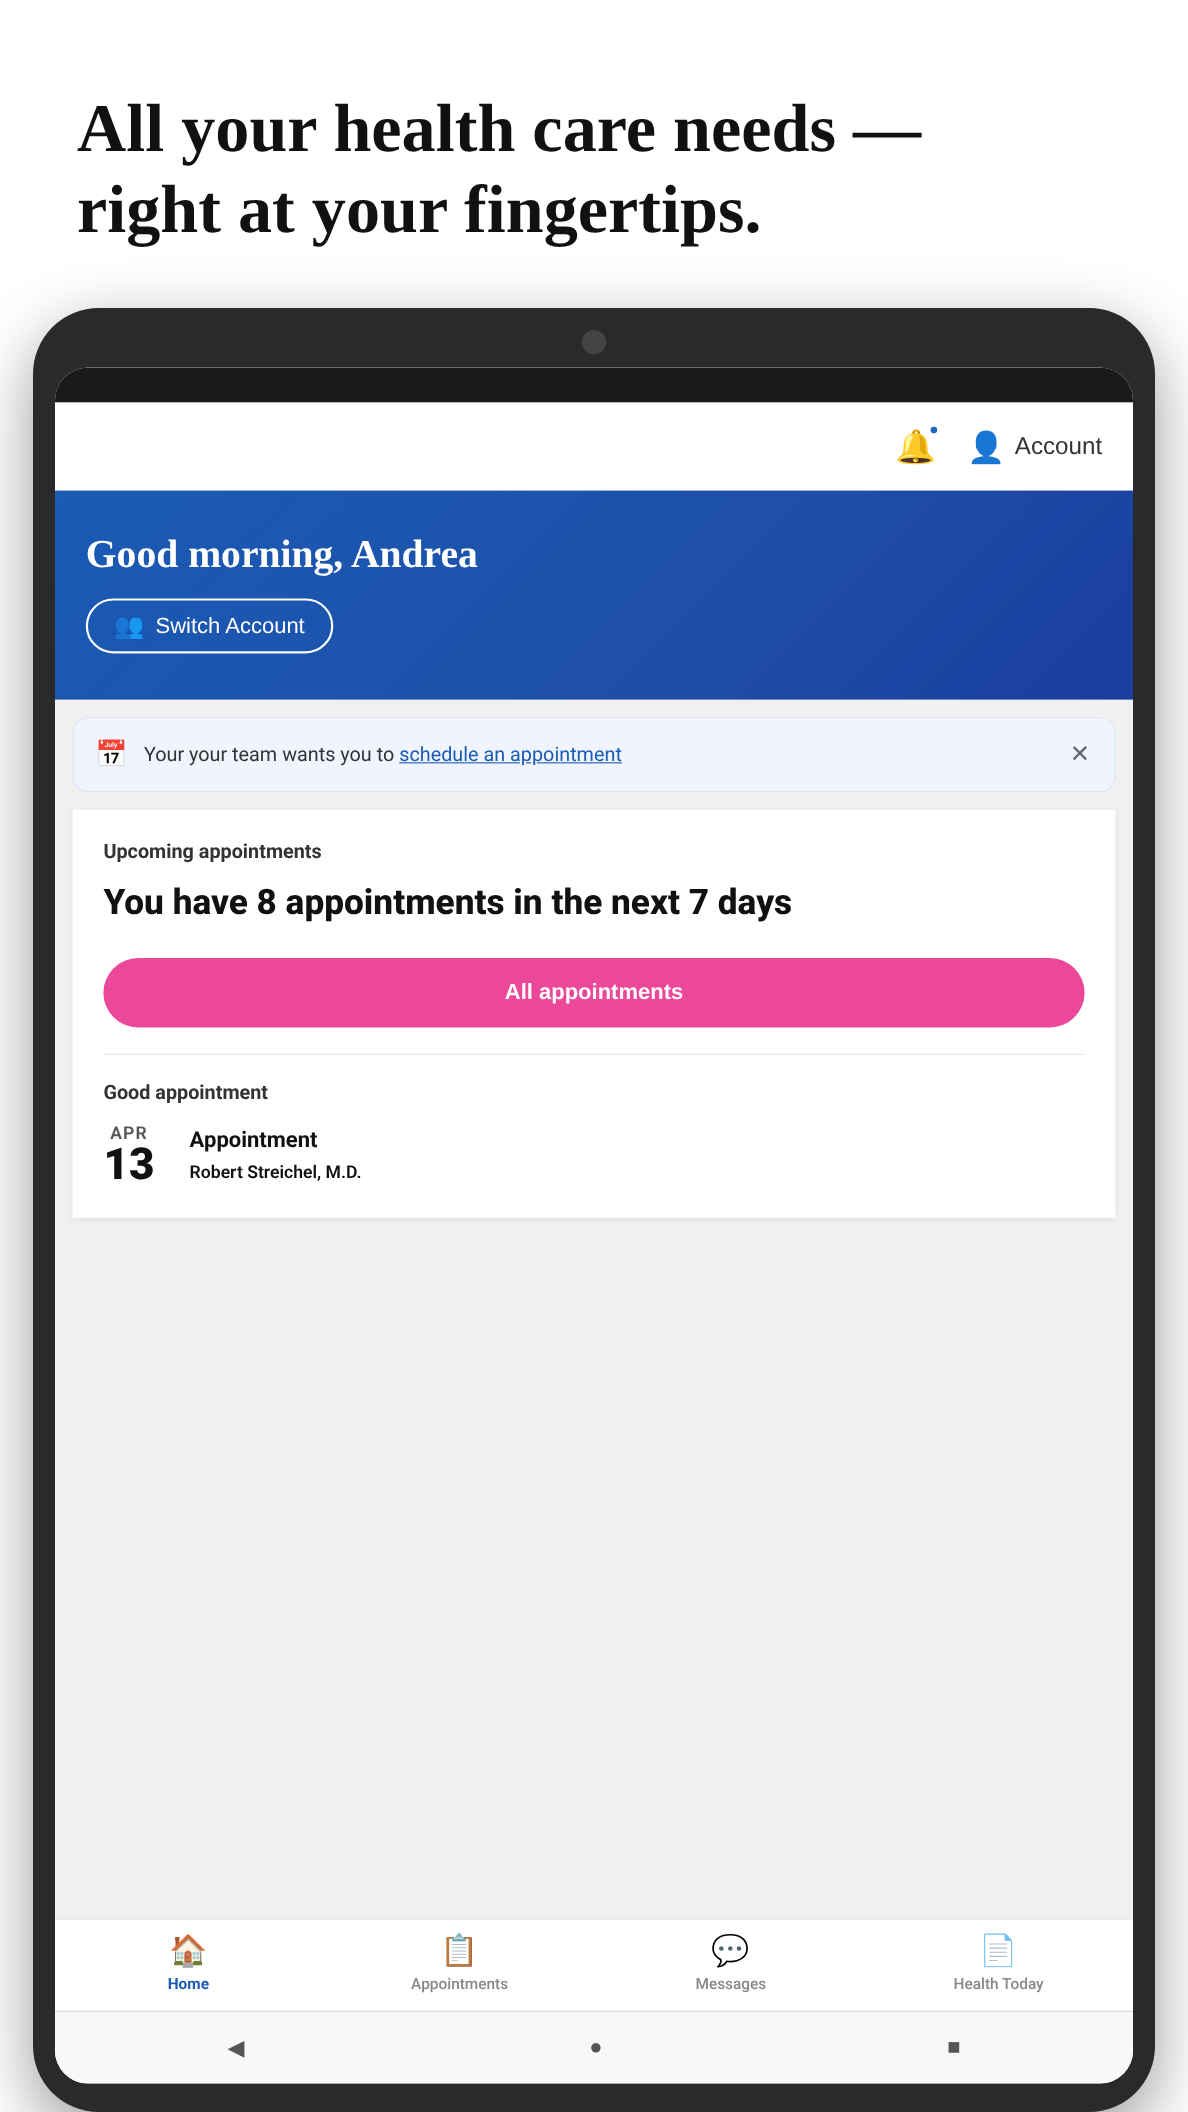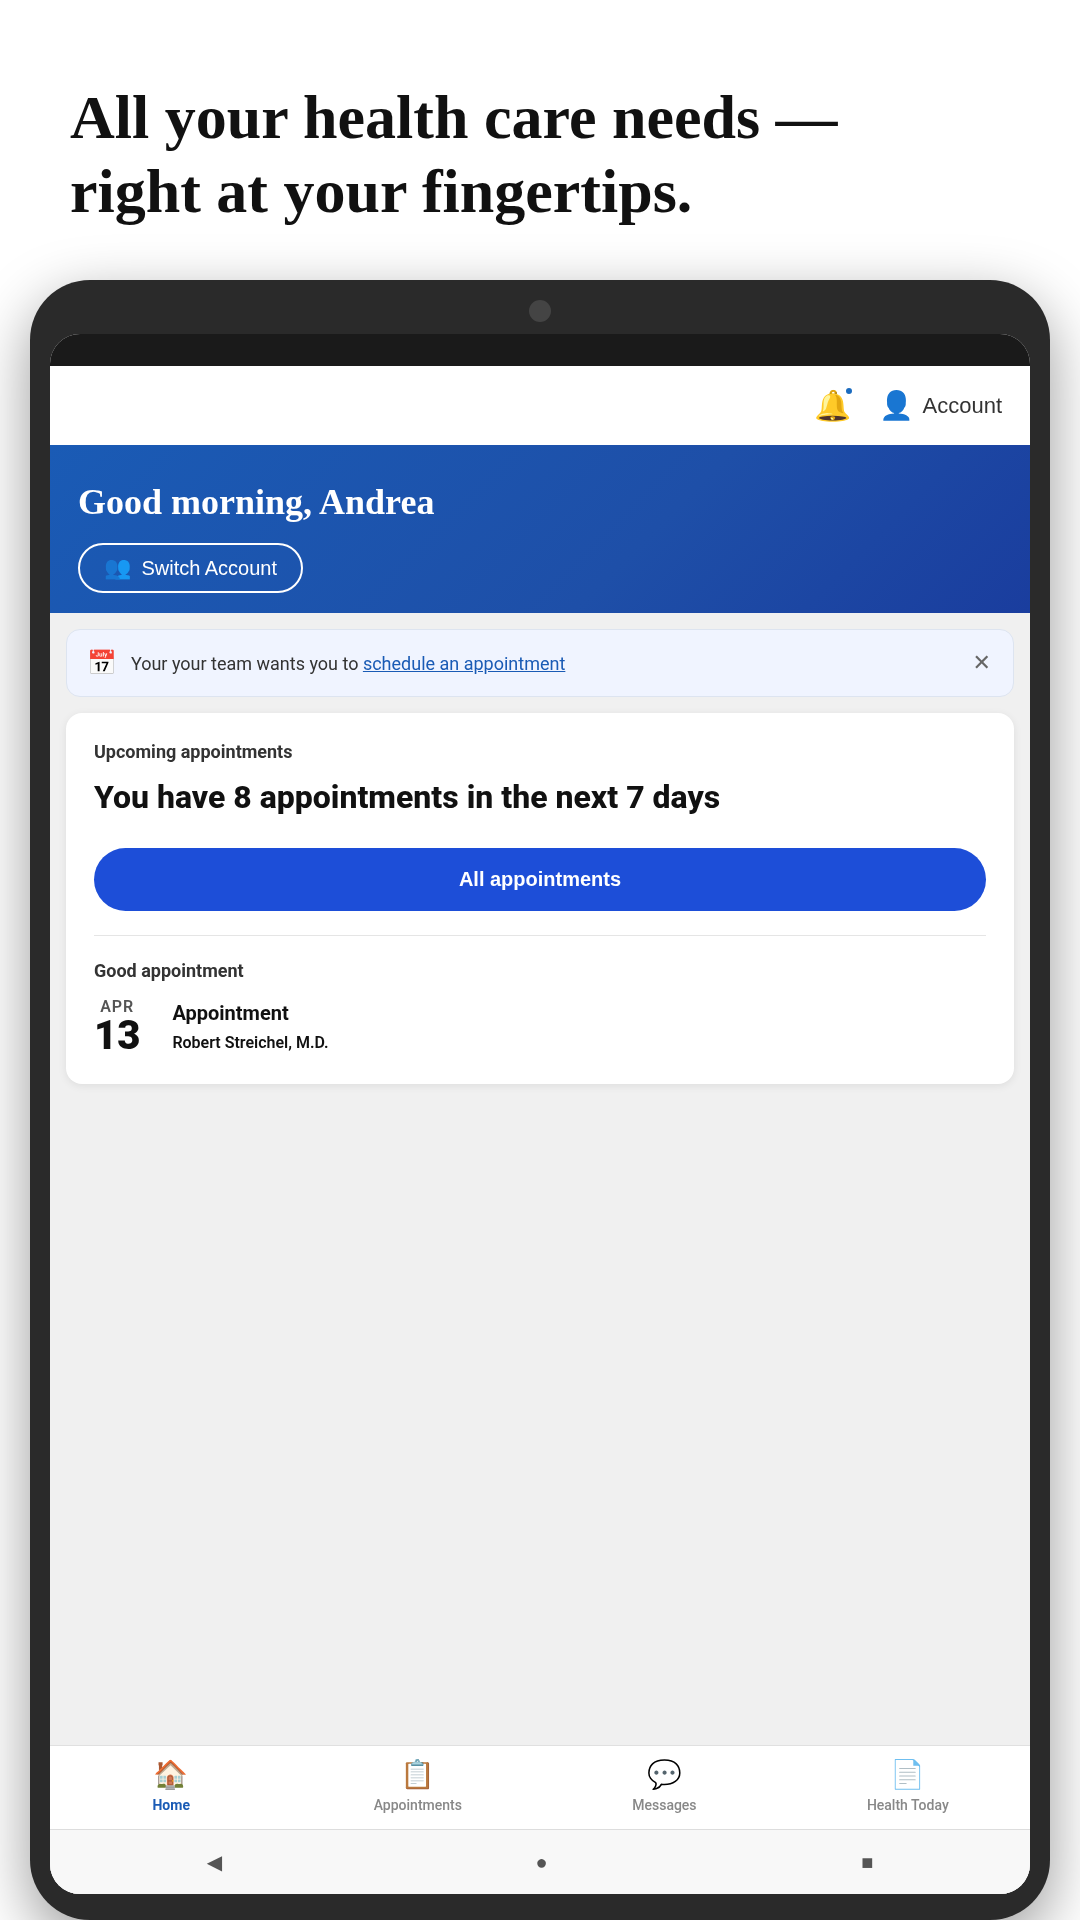--- a/index.html
+++ b/index.html
@@ -110,21 +110,21 @@
       font-weight: 500;
     }
     .account-icon {
       font-size: 28px;
       color: #555;
     }
 
     
     .blue-banner {
       background: linear-gradient(135deg, #1a5bb5 0%, #1e4fa8 60%, #1a3d9e 100%);
-      padding: 36px 28px 20px 28px;
+      padding: 36px 28px 42px 28px;
       flex-shrink: 0;
     }
     .greeting-text {
       color: #ffffff;
       font-size: 36px;
       font-weight: 700;
       margin-bottom: 20px;
       font-family: Georgia, serif;
     }
     .switch-account-btn {
@@ -183,41 +183,41 @@
     
     .main-content {
       flex: 1;
       overflow-y: auto;
       padding: 16px 16px 0 16px;
     }
 
     
     .card {
       background: #ffffff;
-      border-radius: 16px;
+      border-radius: 0;
       padding: 28px;
       margin-bottom: 16px;
       box-shadow: 0 2px 8px rgba(0,0,0,0.08);
     }
     .card-subtitle {
       font-size: 18px;
       font-weight: 700;
       color: #333;
       margin-bottom: 16px;
     }
     .card-title {
       font-size: 32px;
       font-weight: 800;
       color: #111;
       line-height: 1.2;
       margin-bottom: 32px;
     }
     .all-appointments-btn {
       width: 100%;
-      background: #1d4ed8;
+      background: #ec4899;
       color: #ffffff;
       border: none;
       border-radius: 50px;
       padding: 20px;
       font-size: 20px;
       font-weight: 600;
       cursor: pointer;
       margin-bottom: 24px;
       text-align: center;
     }

